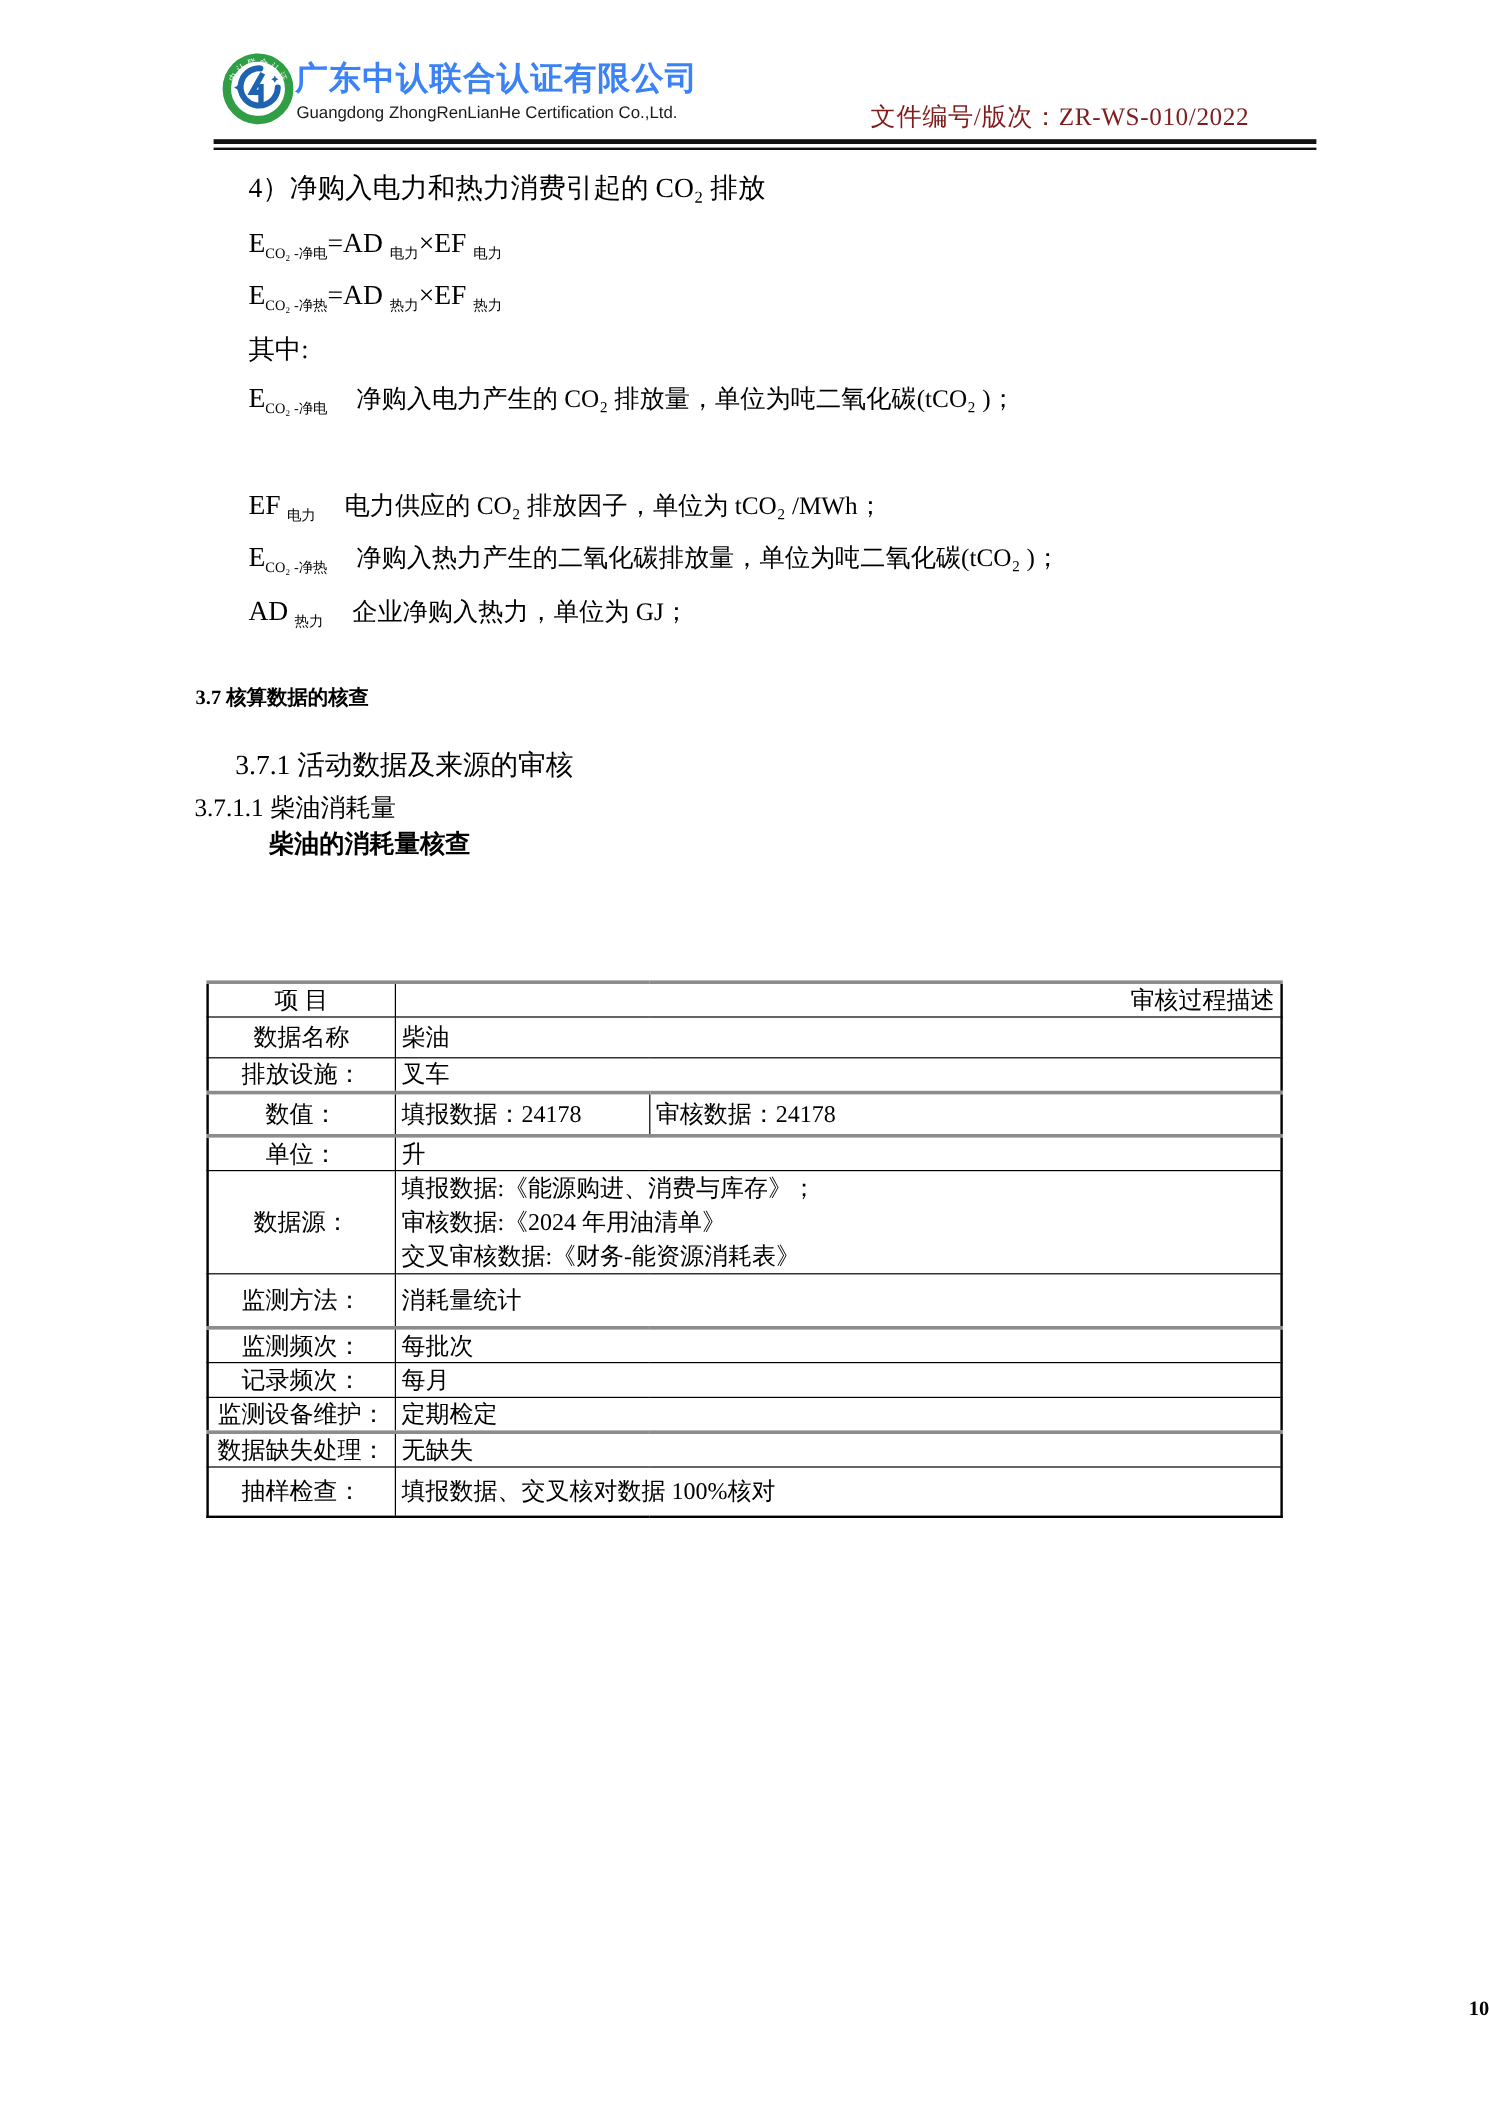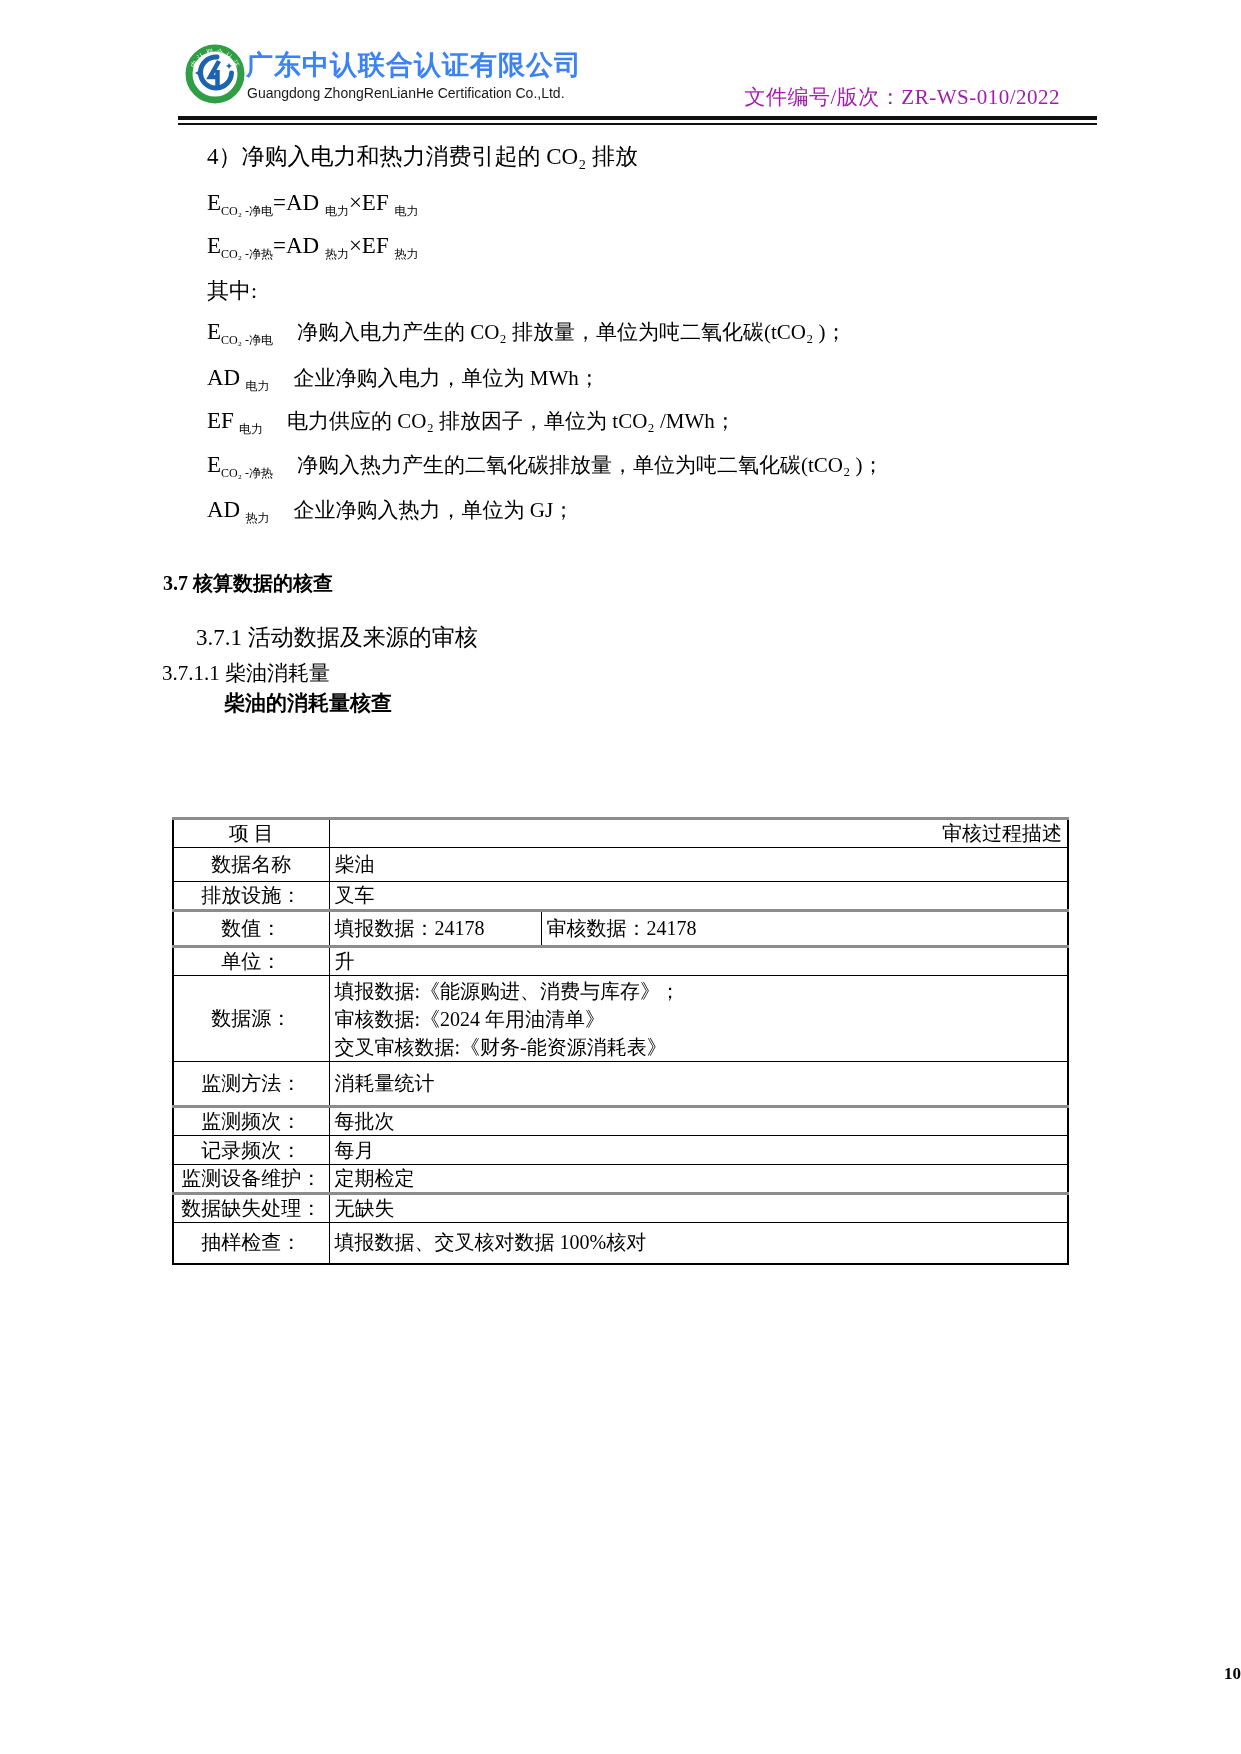--- a/index.html
+++ b/index.html
@@ -18,39 +18,39 @@
     position:absolute;left:246px;top:47px;
     font-family:"Liberation Sans","DejaVu Sans",sans-serif;
     font-size:27px;font-weight:bold;letter-spacing:1px;color:#3b82f6;
   }
   .company-en{
     position:absolute;left:247px;top:85px;
     font-family:"Liberation Sans","DejaVu Sans",sans-serif;
     font-size:14px;color:#1a1a1a;
   }
   .doc-ref{
-    position:absolute;top:83px;right:181px;
-    font-size:21px;letter-spacing:0.5px;color:#a21caf;
+    position:absolute;top:83px;right:200px;
+    font-size:21px;letter-spacing:0.5px;color:#7f1d1d;
   }
   .header-rule{
     position:absolute;left:178px;top:116px;width:919px;height:3px;
     border-top:4px solid #111;border-bottom:2px solid #111;
   }
   
   .line{position:absolute;white-space:nowrap;}
   .s4-title{left:207px;top:141px;font-size:23px;}
   .formula{left:207px;top:190px;font-size:23px;}
   .formula2{left:207px;top:233px;font-size:23px;}
   .among{left:207px;top:276px;font-size:22px;}
   .def{left:207px;font-size:21px;}
   .def .term{display:inline-block;margin-right:24px;}
   .fbase{font-size:23px;}
   .fsub{font-size:12px;vertical-align:-5px;letter-spacing:0;}
   .def1{top:318px}.def2{top:364px}.def3{top:407px}.def4{top:451px}.def5{top:496px}
-  .h37{left:163px;top:570px;font-size:20px;font-weight:bold;}
+  .h37{left:163px;top:570px;font-size:17px;font-weight:bold;}
   .h371{left:196px;top:622px;font-size:23px;}
   .h3711{left:162px;top:659px;font-size:21px;}
   .tbl-caption{left:224px;top:689px;font-size:21px;font-weight:bold;}
   
   .vtable{
     position:absolute;left:172px;top:817px;width:897px;
     border-collapse:collapse;table-layout:fixed;
     font-size:20px;
   }
   .vtable td{
@@ -108,23 +108,20 @@
 
   <div class="line formula2">
     <span class="fbase">E</span><span class="fsub">CO₂ -净热</span><span class="fbase">=AD</span> <span class="fsub">热力</span><span class="fbase">×EF</span> <span class="fsub">热力</span>
   </div>
 
   <div class="line among">其中:</div>
 
   <div class="line def def1">
     <span class="term"><span class="fbase">E</span><span class="fsub">CO₂ -净电</span></span><span>净购入电力产生的 CO₂ 排放量，单位为吨二氧化碳(tCO₂ )；</span>
   </div>
-  <div class="line def def2">
-    <span class="term"><span class="fbase">AD</span> <span class="fsub">电力</span></span><span>企业净购入电力，单位为 MWh；</span>
-  </div>
   <div class="line def def3">
     <span class="term"><span class="fbase">EF</span> <span class="fsub">电力</span></span><span>电力供应的 CO₂ 排放因子，单位为 tCO₂ /MWh；</span>
   </div>
   <div class="line def def4">
     <span class="term"><span class="fbase">E</span><span class="fsub">CO₂ -净热</span></span><span>净购入热力产生的二氧化碳排放量，单位为吨二氧化碳(tCO₂ )；</span>
   </div>
   <div class="line def def5">
     <span class="term"><span class="fbase">AD</span> <span class="fsub">热力</span></span><span>企业净购入热力，单位为 GJ；</span>
   </div>
 

